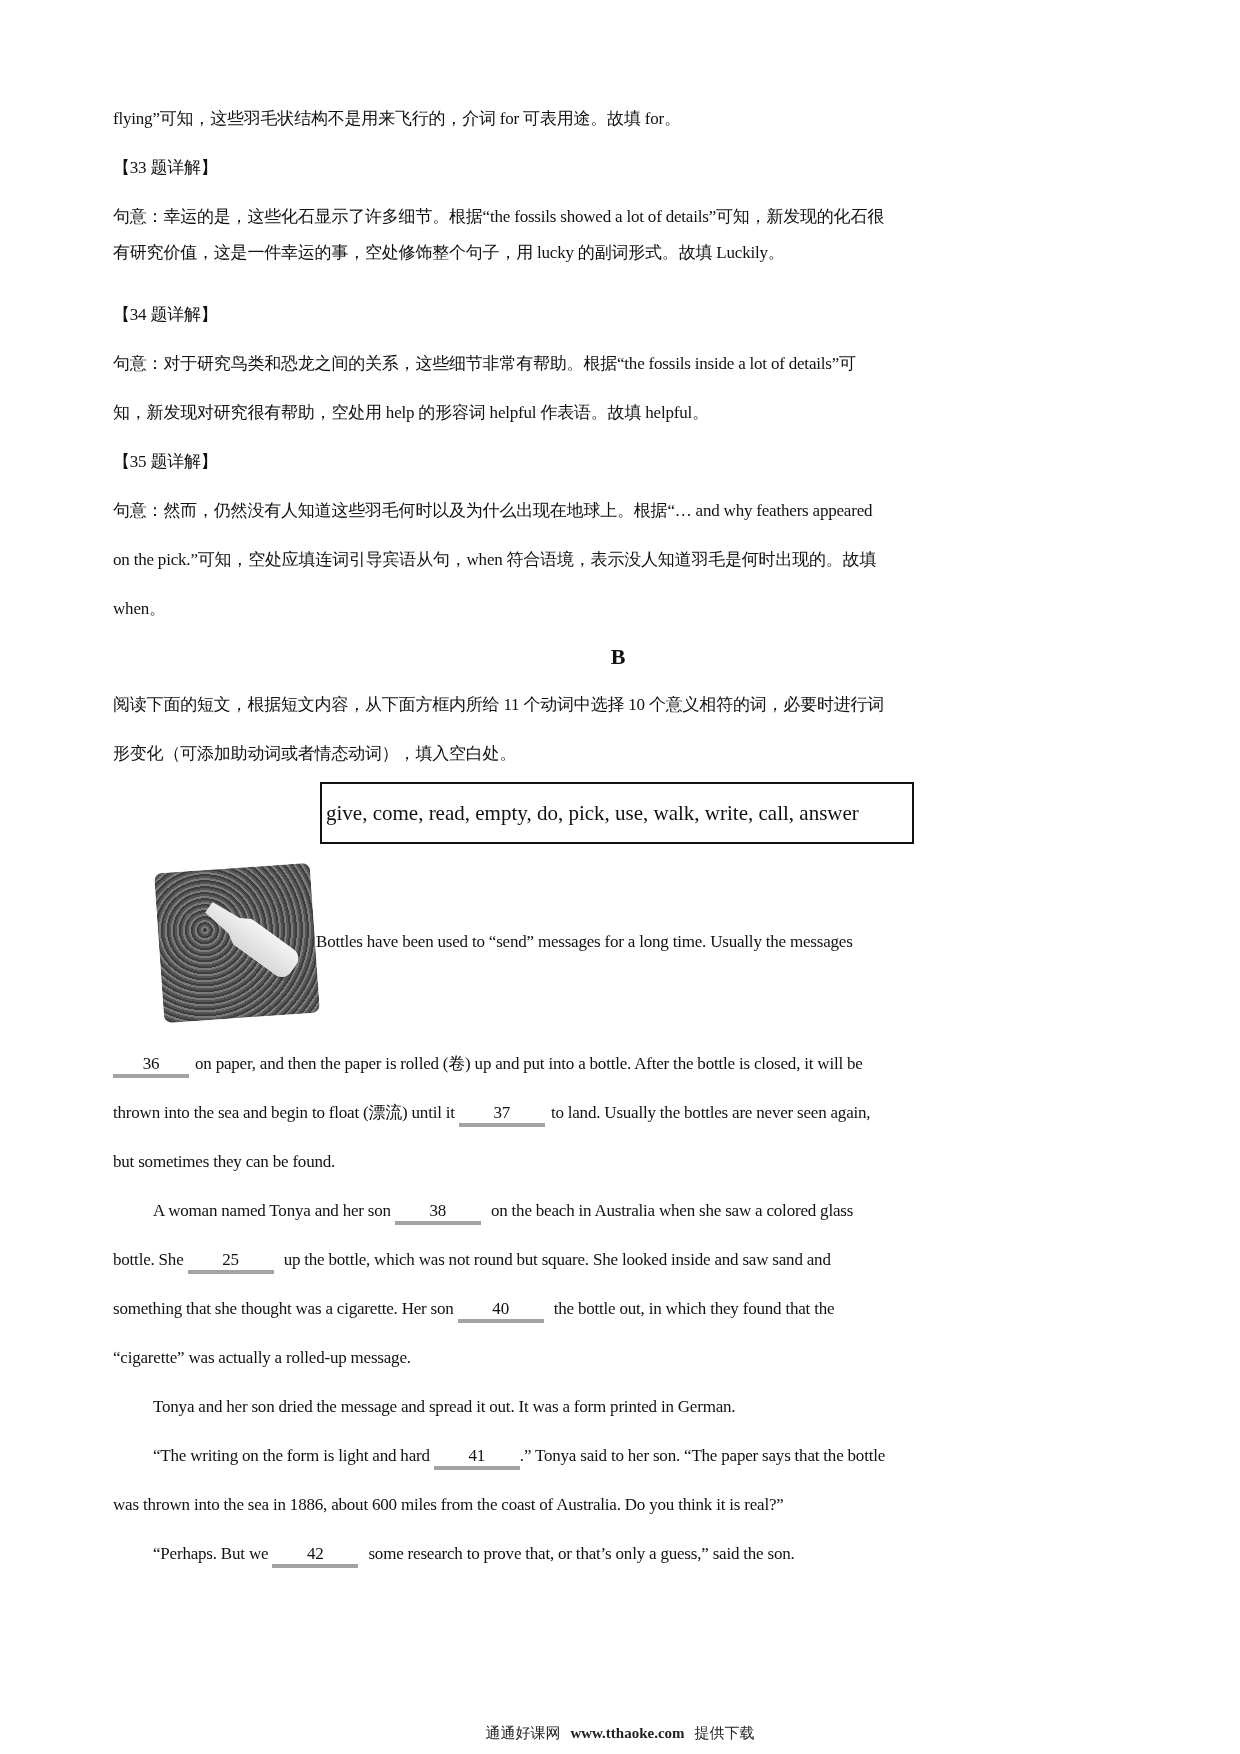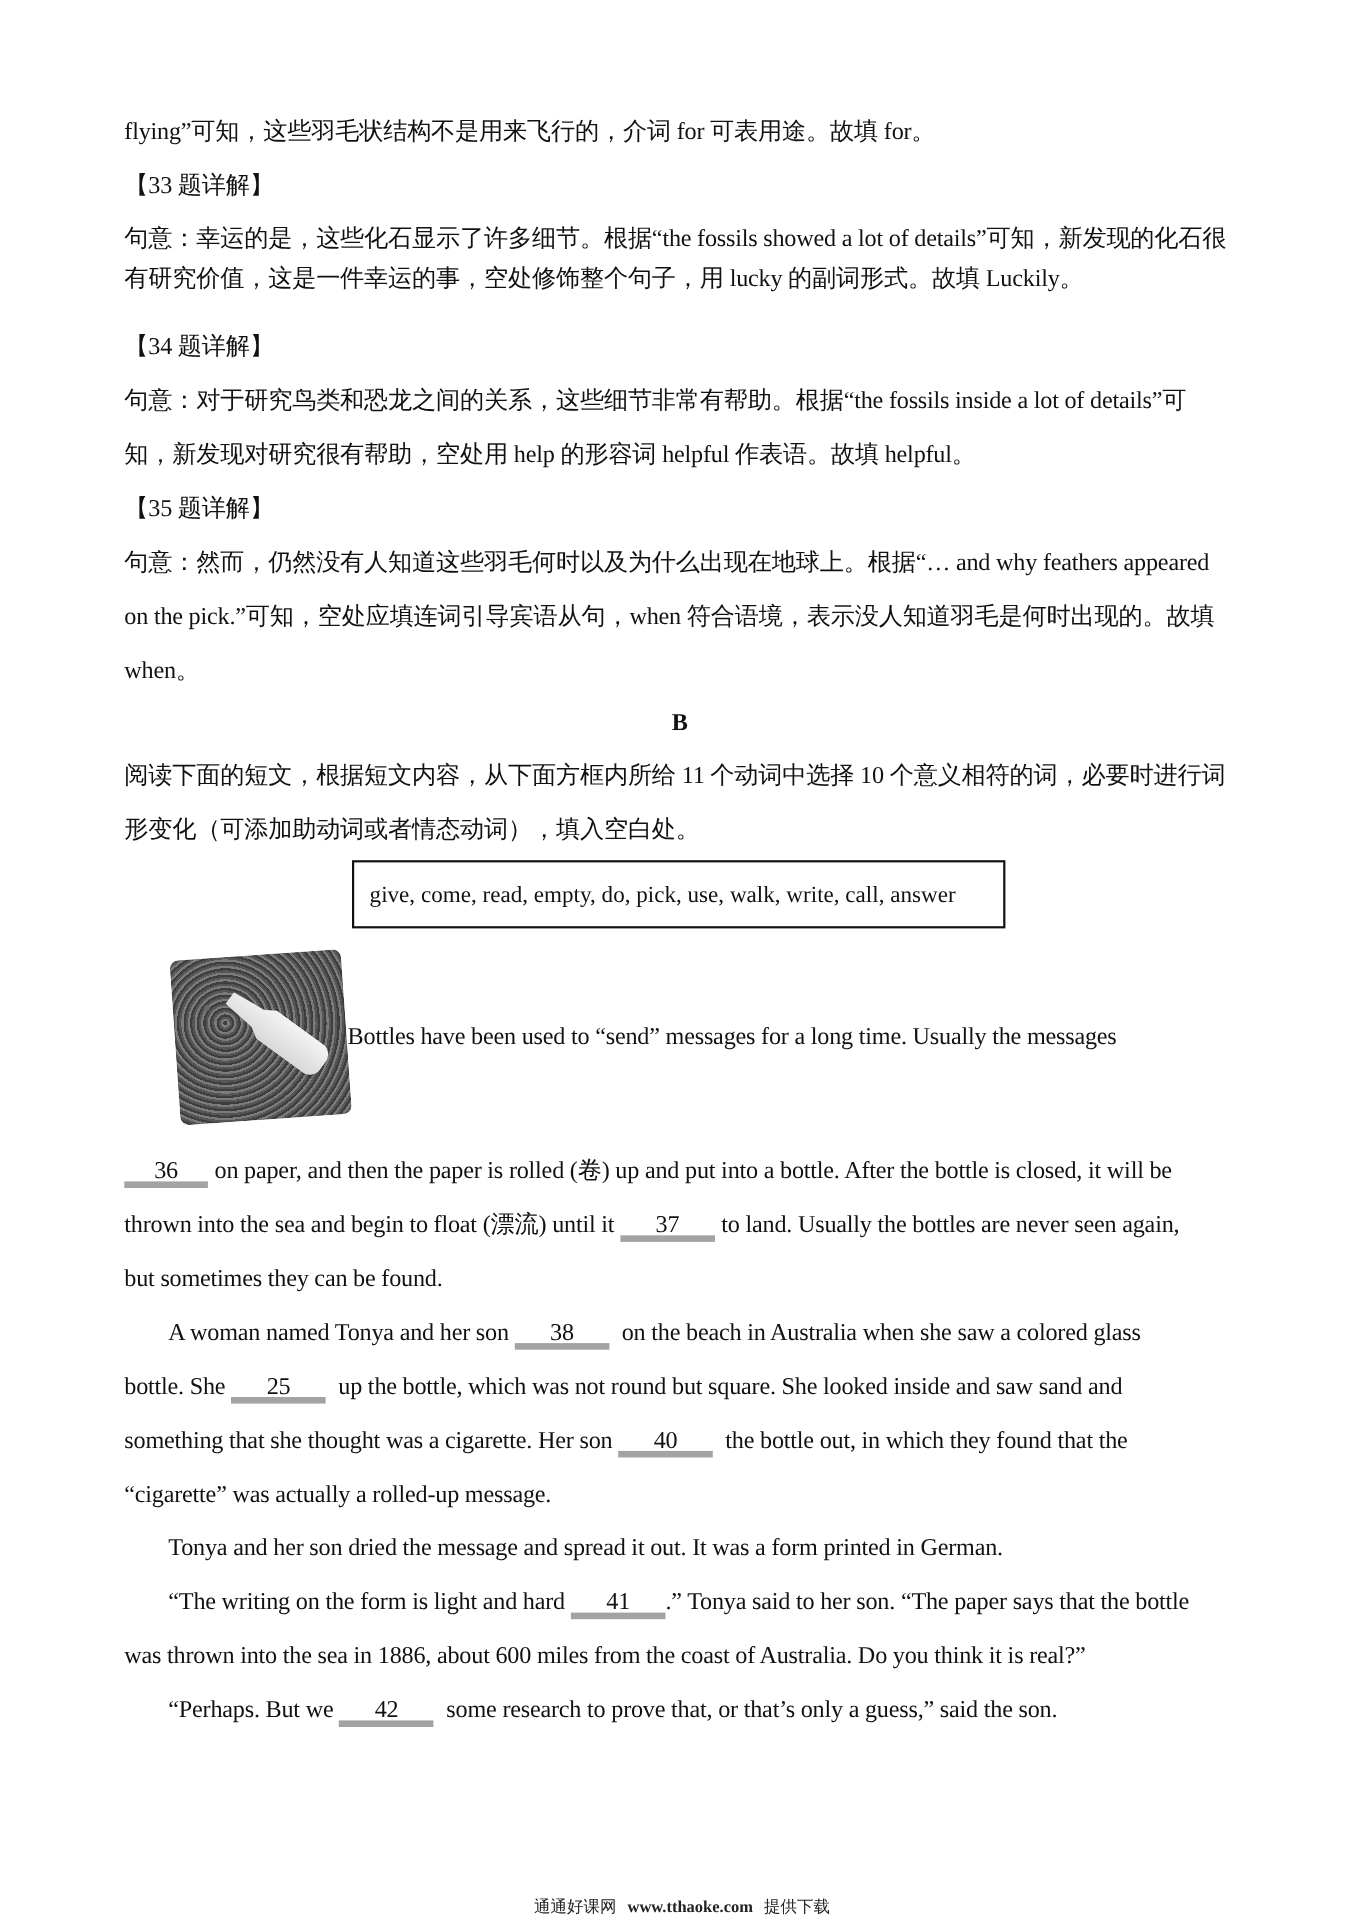--- a/index.html
+++ b/index.html
@@ -4,35 +4,35 @@
   <style>
     html, body { margin: 0; padding: 0; background: #ffffff; }
     body {
       width: 1240px; height: 1754px; position: relative; overflow: hidden;
       font-family: "Liberation Serif", "DejaVu Serif", serif;
       color: #111111;
     }
     .page { position: absolute; left: 113px; top: 0; width: 1010px; }
     .line {
       position: absolute; left: 0; white-space: nowrap;
-      font-size: 22px; line-height: 26px; letter-spacing: -0.2px;
+      font-size: 17px; line-height: 26px; letter-spacing: -0.2px;
     }
     .indent { left: 40px; }
     .heading-b {
       position: absolute; left: 0; width: 1010px; text-align: center;
       font-weight: bold; font-size: 22px;
     }
     .blank {
-      display: inline-block; border-bottom: 6px solid #a3a3a3; text-align: center;
+      display: inline-block; border-bottom: 4px solid #a3a3a3; text-align: center;
       line-height: 20px; padding: 0 2px; margin: 0 6px 0 0;
     }
     .wordbox {
       position: absolute; left: 207px; top: 782px; width: 594px; height: 62px;
       border: 2px solid #111; box-sizing: border-box;
-      font-size: 21px; line-height: 58px; padding-left: 14px; white-space: nowrap;
+      font-size: 21px; line-height: 58px; padding-left: 4px; white-space: nowrap;
     }
     .photo {
       position: absolute; left: 46px; top: 868px; width: 156px; height: 150px;
       transform: rotate(-4deg);
       background:
         radial-gradient(circle at 20% 30%, #6a6a6a 0 2px, transparent 3px),
         radial-gradient(circle at 70% 60%, #8c8c8c 0 2px, transparent 3px),
         repeating-radial-gradient(circle at 30% 40%, #3e3e3e 0 2px, #7b7b7b 2px 4px, #555 4px 6px);
       border-radius: 8px;
     }

